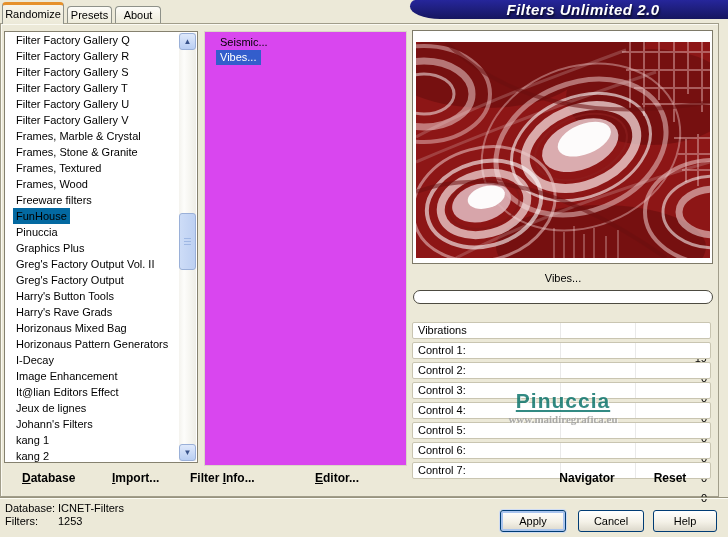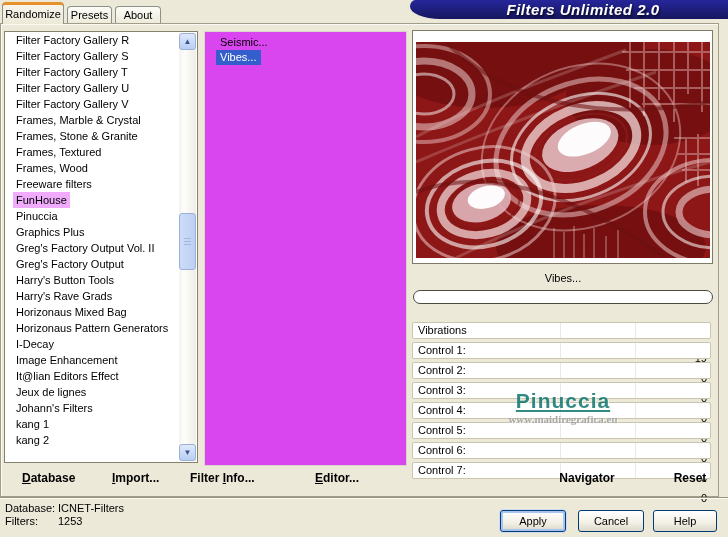--- a/index.html
+++ b/index.html
@@ -25,21 +25,21 @@
   .tab.t3{left:115px;top:6px;width:46px;height:18px;line-height:16px;}
 
   .pane{position:absolute;left:0;top:23px;width:717px;height:472px;
     border:1px solid #a19d8a;box-shadow:inset 1px 1px 0 #fbfaf2;box-sizing:content-box;}
 
   
   .catlist{position:absolute;left:4px;top:31px;width:194px;height:432px;
     background:#fff;border:1px solid #85816f;box-sizing:border-box;overflow:hidden;}
   .cat-item{height:16px;line-height:16px;padding-left:8px;white-space:nowrap;}
   .cat-label{display:inline-block;padding:0 3px;}
-  .cat-item.selected .cat-label{background:#f0abfc;}
+  .cat-item.selected .cat-label{background:#0369a1;}
 
   
   .sb{position:absolute;right:1px;top:1px;width:17px;height:428px;
     background:linear-gradient(90deg,#f4f3ee,#fdfdfb 30%,#eeede6);}
   .sb-btn{position:absolute;left:0;width:17px;height:17px;border:1px solid #9ab0d8;
     border-radius:3px;background:linear-gradient(#dfe9fb,#b9cef3);
     color:#39538b;font-size:8px;line-height:15px;text-align:center;box-sizing:border-box;}
   .sb-up{top:0;} .sb-down{bottom:0;}
   .sb-thumb{position:absolute;left:0;top:180px;width:17px;height:57px;
     border:1px solid #9ab0d8;border-radius:3px;
@@ -73,21 +73,21 @@
 
   .watermark{position:absolute;left:412px;top:389px;width:302px;text-align:center;
     pointer-events:none;z-index:5;}
   .wm-name{font-size:21px;font-weight:bold;color:#0f766e;letter-spacing:1px;
     text-shadow:1px 1px 0 #fdfdfd;opacity:.85;text-decoration:underline;}
   .wm-url{font-size:11px;font-weight:bold;color:#a3a3a3;text-shadow:1px 1px 0 #fdfdfd;opacity:.9;font-family:Liberation Serif, serif;}
 
   
   .cmd{position:absolute;top:471px;font-size:12px;font-weight:bold;white-space:nowrap;cursor:default;}
   .cmd-database{left:22px;} .cmd-import{left:112px;} .cmd-filterinfo{left:190px;} .cmd-editor{left:283px;margin-left:32px;}
-  .cmd-randomize{left:527px;width:120px;text-align:center;} .cmd-reset{left:660px;width:60px;text-align:center;}
+  .cmd-randomize{left:527px;width:120px;text-align:center;} .cmd-reset{left:640px;width:60px;text-align:center;}
 
   .divider{position:absolute;left:0;top:497px;width:728px;height:0;
     border-top:1px solid #98947f;border-bottom:1px solid #fdfcf4;}
 
   
   .status-label{position:absolute;left:5px;}
   .status-value{position:absolute;left:58px;}
   .row1{top:502px;} .row2{top:515px;}
   .btn{position:absolute;top:510px;height:22px;font-family:"Liberation Sans",sans-serif;
     font-size:11px;border:1px solid #003c74;border-radius:3px;
@@ -111,20 +111,21 @@
 
   <div class="pane"></div>
 
   <div class="catlist">
 
     <div class="sb">
       <div class="sb-btn sb-up">▲</div>
       <div class="sb-thumb"></div>
       <div class="sb-btn sb-down">▼</div>
     </div>
+  <div class="cat-item"><span class="cat-label">Filter Factory Gallery Q</span></div>
       <div class="cat-item"><span class="cat-label">Filter Factory Gallery R</span></div>
       <div class="cat-item"><span class="cat-label">Filter Factory Gallery S</span></div>
       <div class="cat-item"><span class="cat-label">Filter Factory Gallery T</span></div>
       <div class="cat-item"><span class="cat-label">Filter Factory Gallery U</span></div>
       <div class="cat-item"><span class="cat-label">Filter Factory Gallery V</span></div>
       <div class="cat-item"><span class="cat-label">Frames, Marble &amp; Crystal</span></div>
       <div class="cat-item"><span class="cat-label">Frames, Stone &amp; Granite</span></div>
       <div class="cat-item"><span class="cat-label">Frames, Textured</span></div>
       <div class="cat-item"><span class="cat-label">Frames, Wood</span></div>
       <div class="cat-item"><span class="cat-label">Freeware filters</span></div>

